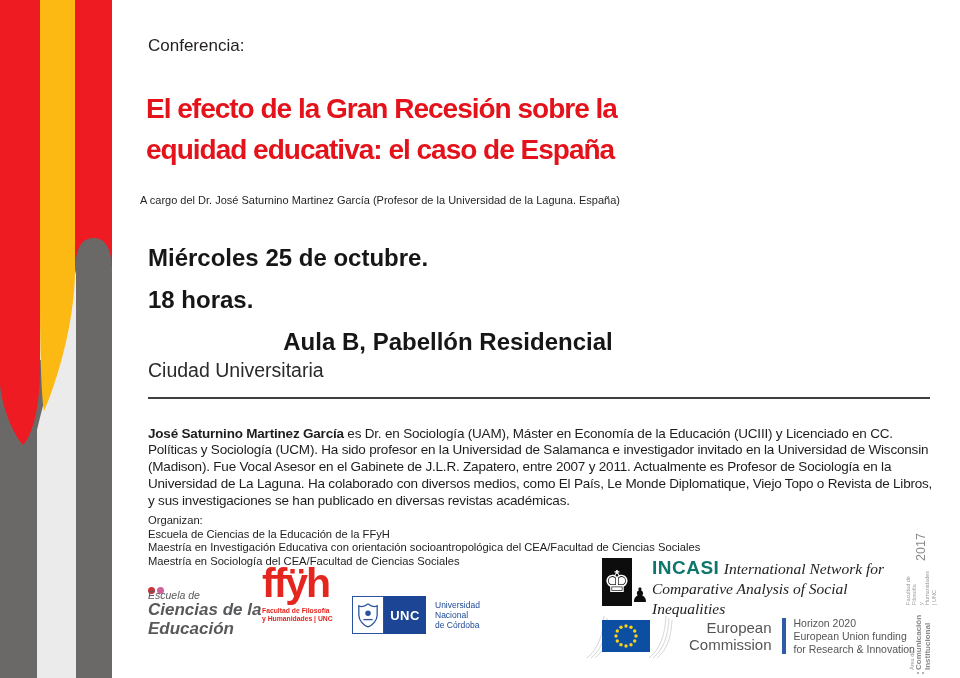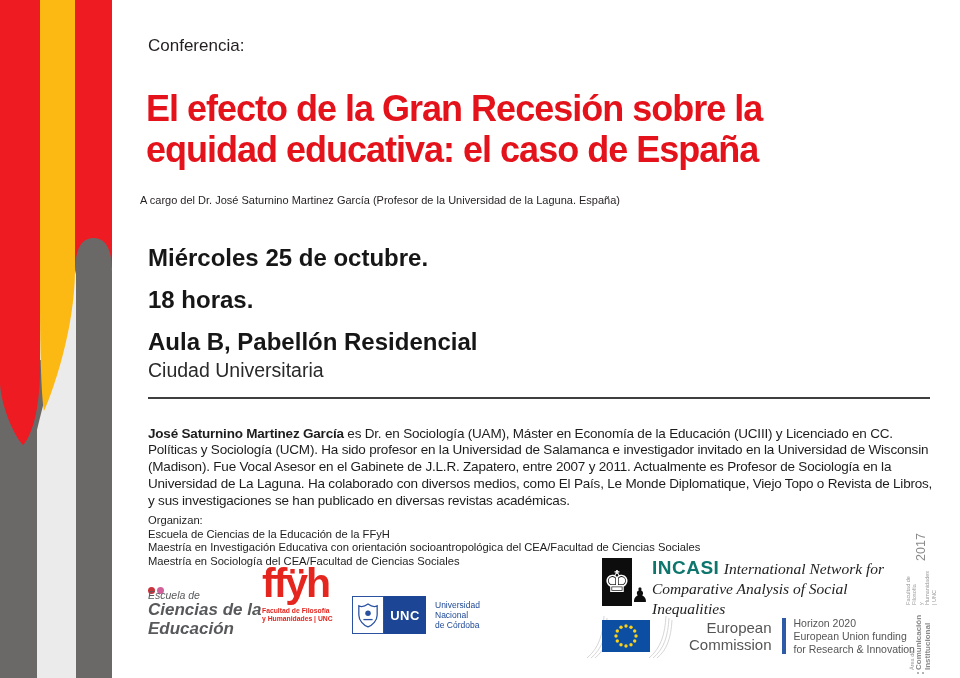--- a/index.html
+++ b/index.html
@@ -6,27 +6,27 @@
   .poster{
     position:relative;width:960px;height:678px;background:#ffffff;overflow:hidden;
     font-family:"Liberation Sans",sans-serif;color:#231f20;
   }
   
   .side-art{position:absolute;left:0;top:0;width:120px;height:678px;}
   
   .kicker{position:absolute;left:148px;top:36px;font-size:17px;color:#231f20;}
   .title{
     position:absolute;left:146px;top:88px;width:800px;
-    font-size:36px;font-weight:bold;line-height:41px;letter-spacing:-1px;color:#e4131b;
+    font-size:28px;font-weight:bold;line-height:41px;letter-spacing:-1px;color:#e4131b;
   }
   .subtitle{position:absolute;left:140px;top:194px;width:800px;font-size:11px;color:#231f20;}
   
   .event{position:absolute;left:148px;top:244px;width:600px;}
   .event .big{font-size:24px;font-weight:bold;color:#161616;margin:0 0 14px 0;}
-  .event .big.last{margin-bottom:3px;}
+  .event .big.last{margin-bottom:3px;text-align:center;}
   .event .small{font-size:19.5px;color:#2a2a2a;margin:0;}
   
   .rule{position:absolute;left:148px;top:397px;width:782px;height:2px;background:#3f3f3f;}
   .bio{
     position:absolute;left:148px;top:412px;width:786px;
     font-size:13.5px;line-height:16.8px;letter-spacing:-0.2px;color:#1d1d1d;text-align:left;
   }
   .bio b{font-weight:bold;}
   
   .org{position:absolute;left:148px;top:514px;width:640px;font-size:11.2px;line-height:13.6px;color:#1d1d1d;}

